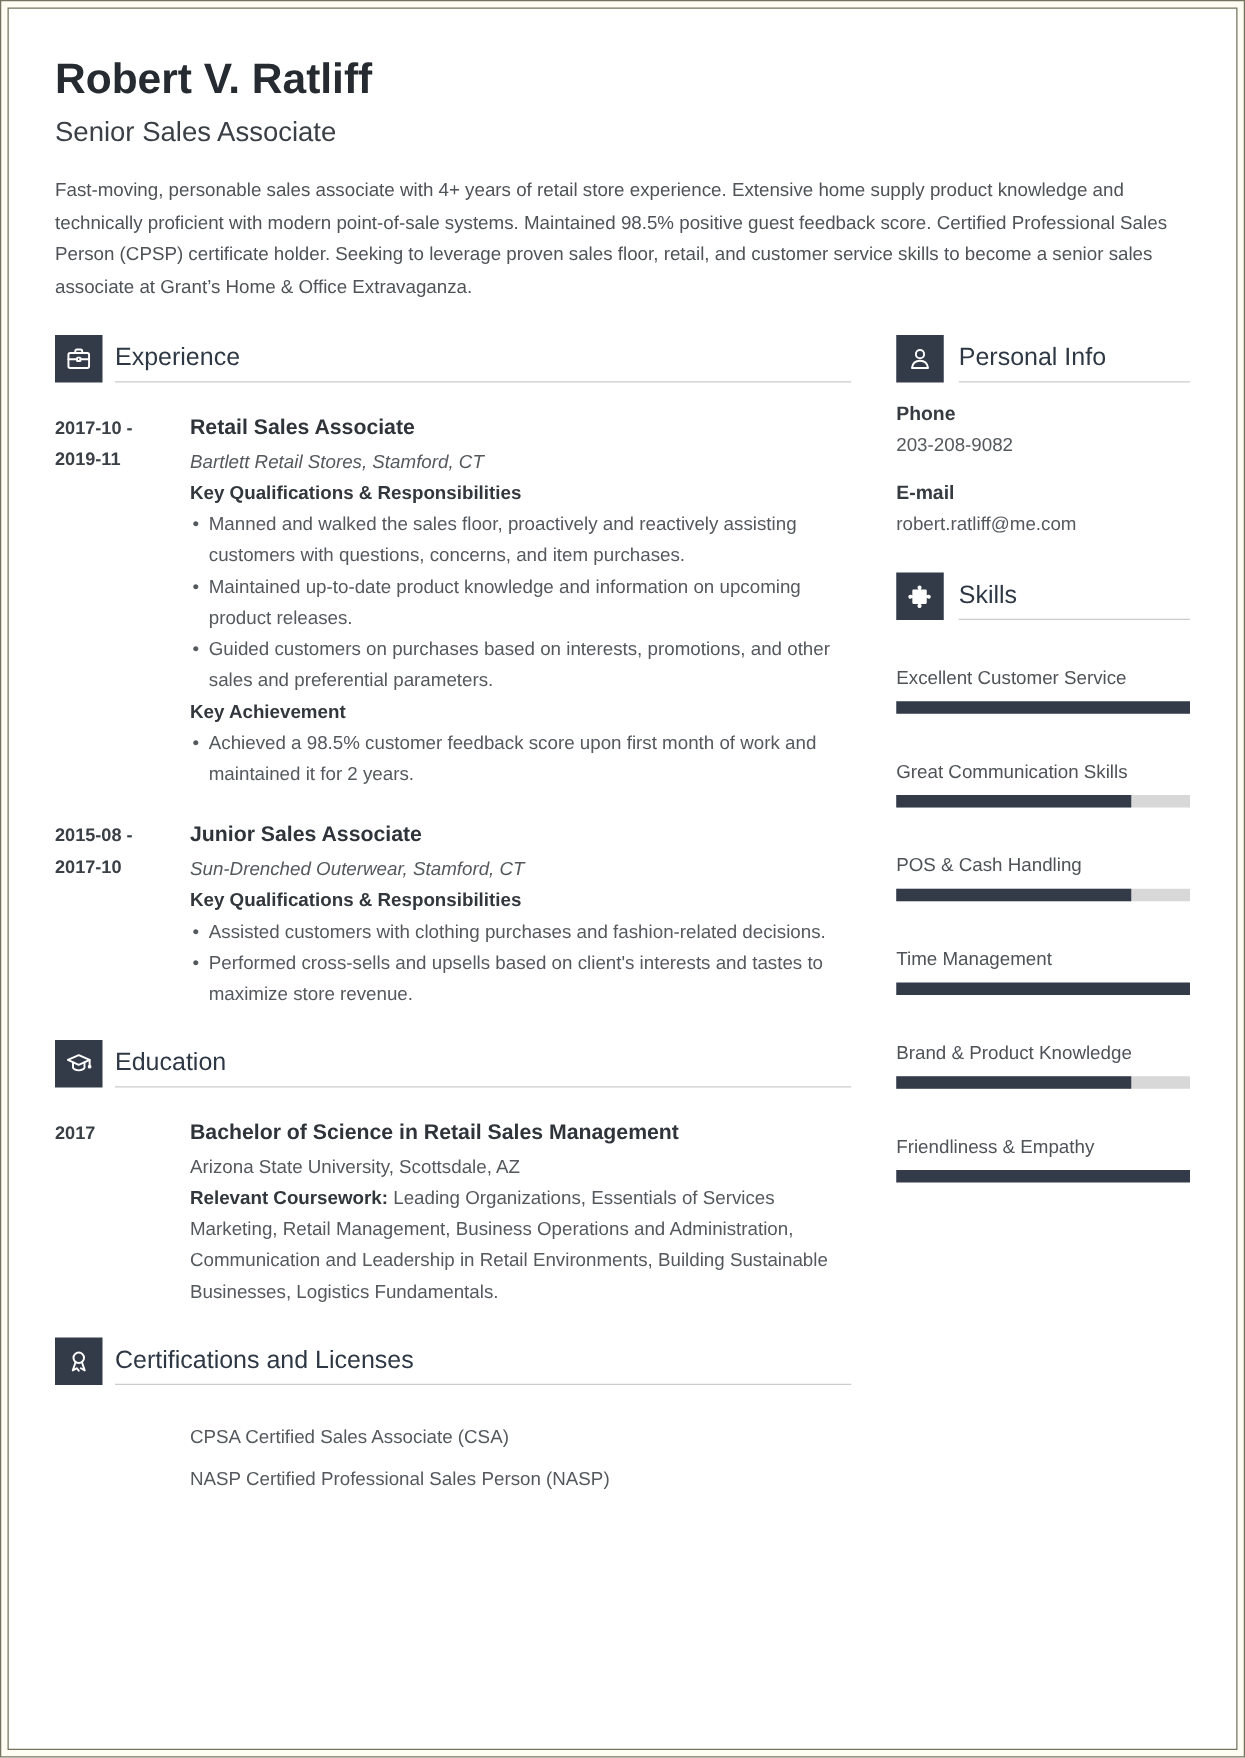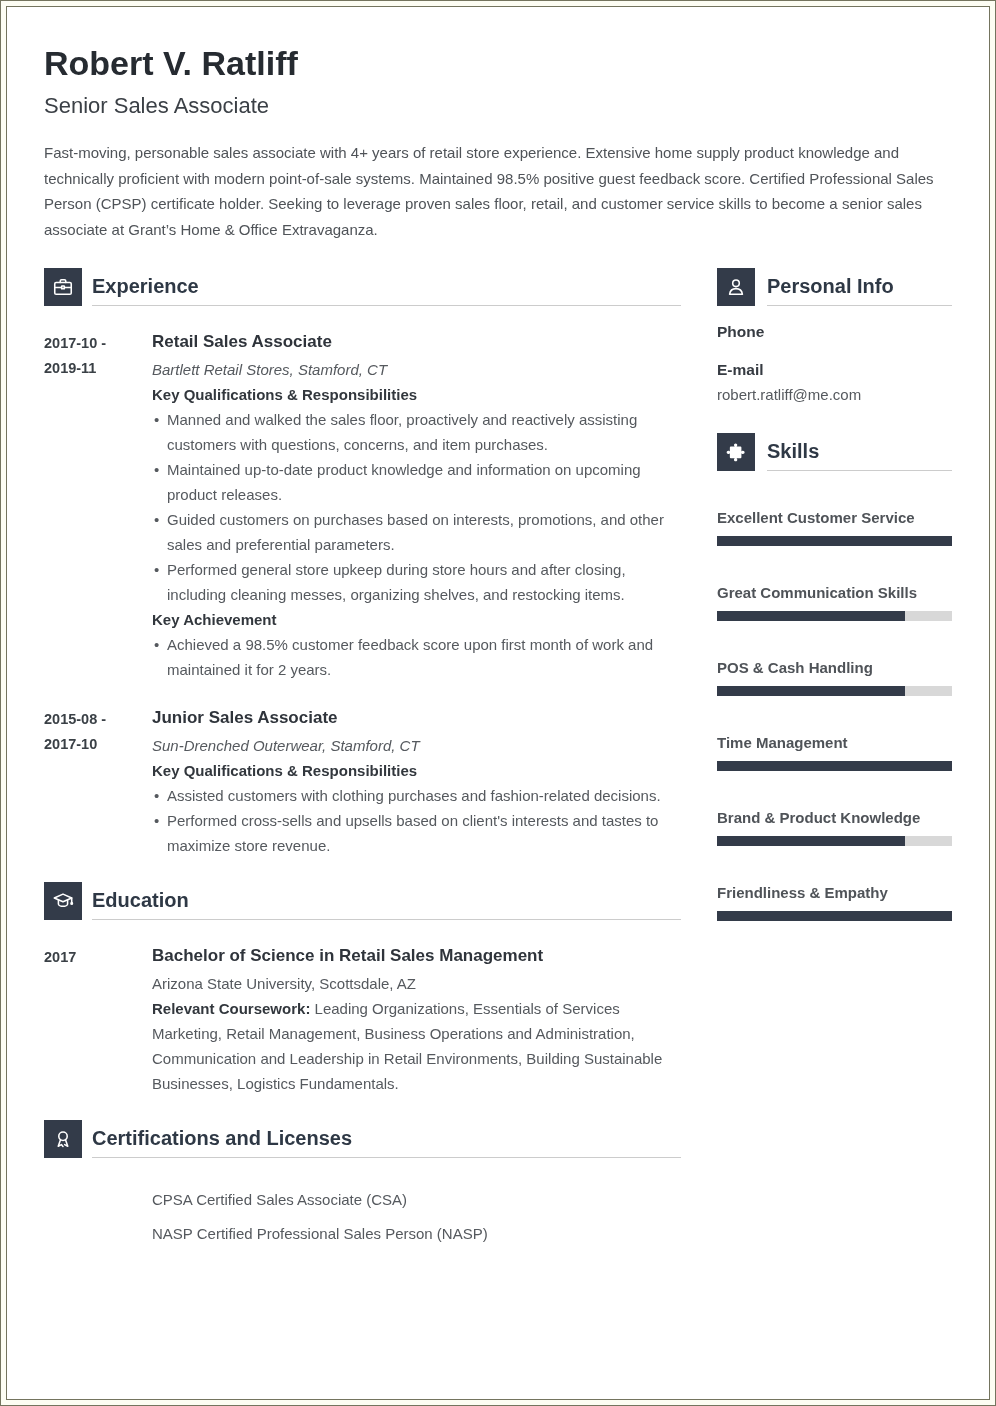--- a/index.html
+++ b/index.html
@@ -20,21 +20,21 @@
   
   .columns{display:flex;margin-top:26px;}
   .col-main{width:637px;flex:0 0 637px;}
   .col-side{flex:1;margin-left:36px;}
 
   
   .sec-head{display:flex;align-items:stretch;}
   .sec-icon{width:38px;height:38px;flex:0 0 38px;background:var(--accent,#333b49);display:flex;align-items:center;justify-content:center;}
   .sec-icon svg{display:block;}
   .sec-title-wrap{flex:1;margin-left:10px;border-bottom:1px solid var(--rule,#ccc);display:flex;align-items:center;}
-  .sec-title{font-size:20px;font-weight:bold;color:#2e3845;}
+  .sec-title{font-size:20px;font-weight:normal;color:#2e3845;}
   .side .sec-title-wrap{margin-left:12px;}
 
   
   .entry{display:flex;margin-top:21px;justify-content:center;}
   .entry-date{flex:0 0 108px;font-size:14.5px;font-weight:bold;color:#3a4046;line-height:25px;padding-top:4px;}
   .entry-body{flex:1;font-size:15px;color:#55595e;line-height:25px;}
   .entry-title{font-size:17px;font-weight:bold;color:#2f343b;line-height:30px;}
   .company{font-style:italic;color:#55595e;}
   .subhead{font-weight:bold;color:#32373d;}
   ul.bullets{margin:0;padding:0;list-style:none;}
@@ -42,21 +42,21 @@
   ul.bullets li::before{content:"•";position:absolute;left:2px;}
   ul.plain-list{margin:8px 0 0 0;padding:0;list-style:none;}
   ul.plain-list li{margin-bottom:9px;}
 
   
   .pi-group{margin-top:14px;}
   .pi-group:first-of-type{margin-top:17px;}
   .pi-label{font-size:15.5px;font-weight:bold;color:#363b42;line-height:24px;}
   .pi-value{font-size:15px;color:#55595e;line-height:25px;}
   .skills-block{margin-top:20px;}
-  .skill{margin-top:36px;font-weight:bold;}
+  .skill{margin-top:36px;}
   .skill-label{font-size:15px;color:#4f5358;line-height:21px;margin-bottom:8px;}
   .skill-track{height:10px;background:var(--track,#d8d8d8);}
   .skill-fill{height:10px;background:var(--accent,#333b49);}
   .side-sec-gap{margin-top:26px;}
   .cert-sec{margin-top:24px;}
   .edu-sec{margin-top:24px;}
 </style>
 </head>
 <body style="--accent: #333b49; --track: #d8d8d8; --rule: #cccccc; --frame: #74745e; --frame-gap: #fdfdf3; --page-bg: #ffffff;">
 
@@ -93,21 +93,20 @@
                 <div>2019-11</div>
               </div>
               <div class="entry-body">
                 <div class="entry-title">Retail Sales Associate</div>
                 <div class="company">Bartlett Retail Stores, Stamford, CT</div>
                 <div class="subhead">Key Qualifications &amp; Responsibilities</div>
                 <ul class="bullets">
                     <li>Manned and walked the sales floor, proactively and reactively assisting customers with questions, concerns, and item purchases.</li>
                     <li>Maintained up-to-date product knowledge and information on upcoming product releases.</li>
                     <li>Guided customers on purchases based on interests, promotions, and other sales and preferential parameters.</li>
-                    <li>Performed general store upkeep during store hours and after closing, including cleaning messes, organizing shelves, and restocking items.</li>
                   </ul>
                 <div class="subhead">Key Achievement</div>
                 <ul class="bullets">
                     <li>Achieved a 98.5% customer feedback score upon first month of work and maintained it for 2 years.</li>
                   </ul>
               </div>
             </div>
 
             <div class="entry">
               <div class="entry-date">
@@ -190,20 +189,21 @@
                   <path d="M5 20c.6-4.2 3.6-6.2 7-6.2s6.4 2 7 6.2z"></path>
                 </svg>
               </div>
               <div class="sec-title-wrap">
                 <span class="sec-title">Personal Info</span>
               </div>
             </div>
 
             <div class="pi-group">
               <div class="pi-label">Phone</div>
+              <div class="pi-value">203-208-9082</div>
             </div>
             <div class="pi-group">
               <div class="pi-label">E-mail</div>
               <div class="pi-value">robert.ratliff@me.com</div>
             </div>
           </div>
 
           <div class="side-sec-gap">
             <div class="sec-head">
               <div class="sec-icon">

